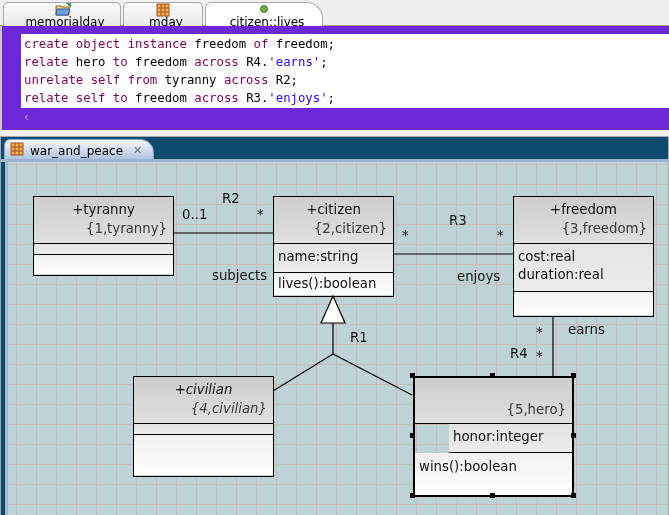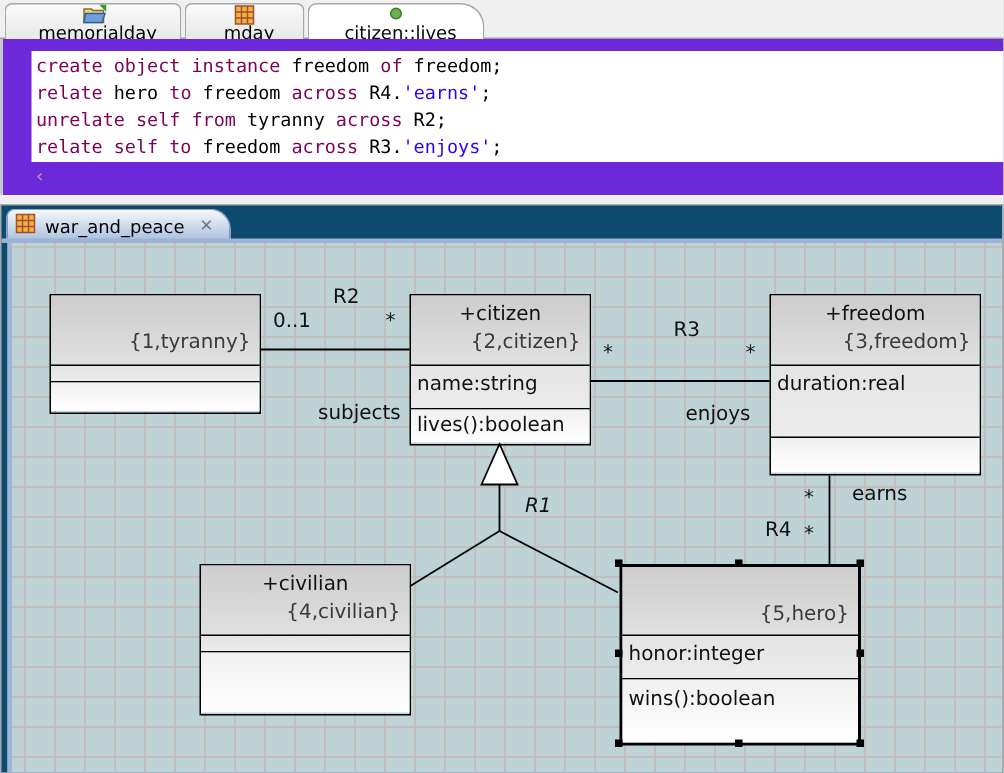--- a/index.html
+++ b/index.html
@@ -106,20 +106,21 @@
       <line x1="545" y1="155" x2="545" y2="214" stroke="#000" stroke-width="1.2"></line>
 
       <polygon points="325,134 313,161 337,161" fill="#fff" stroke="#000" stroke-width="1.2"></polygon>
       <line x1="325" y1="161" x2="325" y2="192" stroke="#000" stroke-width="1.2"></line>
       <line x1="325" y1="192" x2="265" y2="229" stroke="#000" stroke-width="1.2"></line>
       <line x1="325" y1="192" x2="404" y2="233" stroke="#000" stroke-width="1.2"></line>
     </svg>
 
     <div class="abs cls" style="left:25px;top:34px;width:141px;height:80px;">
       <div class="hd" style="height:47px;">
+        <span class="nm">+tyranny</span>
         <span class="kl">{1,tyranny}</span>
       </div>
       <div class="attrs" style="height:11px;padding:0;"></div>
       <div class="ops" style="height:19px;"></div>
     </div>
 
     <div class="abs cls" style="left:265px;top:34px;width:121px;height:101px;">
       <div class="hd" style="height:47px;">
         <span class="nm">+citizen</span>
         <span class="kl">{2,citizen}</span>
@@ -131,39 +132,40 @@
         <div>lives():boolean</div>
       </div>
     </div>
 
     <div class="abs cls" style="left:505px;top:34px;width:141px;height:121px;">
       <div class="hd" style="height:47px;">
         <span class="nm">+freedom</span>
         <span class="kl">{3,freedom}</span>
       </div>
       <div class="attrs" style="height:48px;">
+        <div>cost:real</div>
         <div>duration:real</div>
       </div>
       <div class="ops" style="height:23px;"></div>
     </div>
 
     <div class="abs cls" style="left:125px;top:214px;width:141px;height:101px;">
-      <div class="hd" style="height:47px;">
+      <div class="hd" style="height:47px;font-style:italic;">
         <span class="nm">+civilian</span>
         <span class="kl">{4,civilian}</span>
       </div>
       <div class="attrs" style="height:11px;padding:0;"></div>
       <div class="ops" style="height:40px;"></div>
     </div>
 
     <div class="abs cls" style="left:405px;top:214px;width:161px;height:121px;border-width:2px;">
       <div class="hd" style="height:46px;">
         <span class="kl">{5,hero}</span>
       </div>
-      <div class="attrs" style="height:29px;">
+      <div class="attrs" style="height:29px;margin-left:34px;">
         <div>honor:integer</div>
       </div>
       <div class="ops" style="height:42px;padding-top:5px;">
         <div>wins():boolean</div>
       </div>
     </div>
 
     <div class="handle" style="left:402px;top:211px;"></div>
     <div class="handle" style="left:482px;top:211px;"></div>
     <div class="handle" style="left:563px;top:211px;"></div>
@@ -181,15 +183,15 @@
     <span class="abs lbl" style="left:441px;top:51px;">R3</span>
     <span class="abs lbl" style="left:394px;top:66px;">*</span>
     <span class="abs lbl" style="left:489px;top:66px;">*</span>
     <span class="abs lbl" style="left:449px;top:107px;">enjoys</span>
 
     <span class="abs lbl" style="left:528px;top:163px;">*</span>
     <span class="abs lbl" style="left:560px;top:160px;">earns</span>
     <span class="abs lbl" style="left:502px;top:184px;">R4</span>
     <span class="abs lbl" style="left:528px;top:187px;">*</span>
 
-    <span class="abs lbl" style="left:342px;top:168px;font-style:italic;">R1</span>
+    <span class="abs lbl" style="left:342px;top:168px;">R1</span>
   </div>
 </div>
 
 </body></html>

